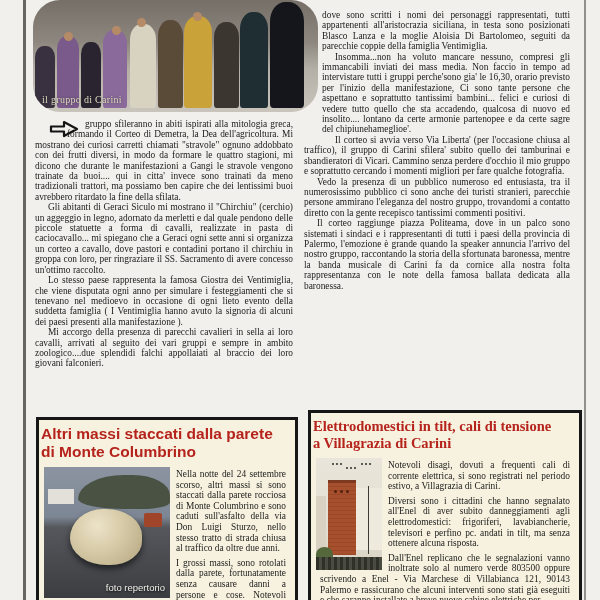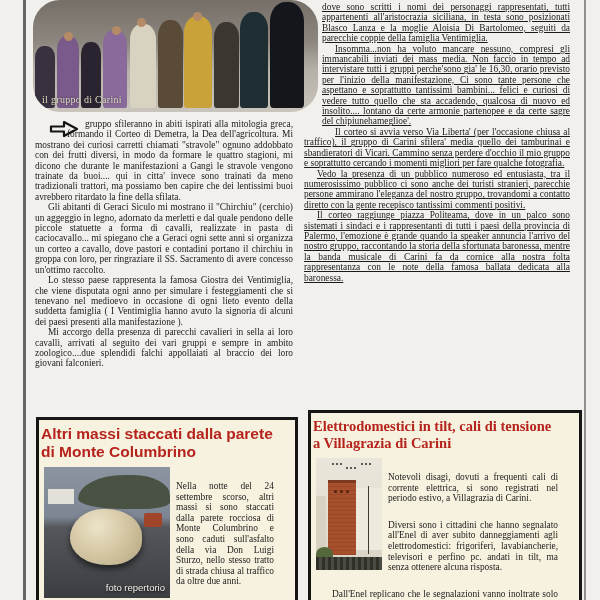--- a/index.html
+++ b/index.html
@@ -21,41 +21,41 @@
   .fig{position:absolute;bottom:4px;border-radius:45% 45% 10% 10%/18% 18% 4% 4%;}
   .head{position:absolute;border-radius:50%;background:#b58a66;width:9px;height:9px;}
   #top-caption{
     position:absolute;left:9px;bottom:7px;font-size:10px;color:#dcd8c0;
     text-shadow:0 0 2px rgba(40,40,40,.7);letter-spacing:.3px;
   }
 
   
   .col{position:absolute;font-size:9.4px;line-height:10.4px;text-align:justify;}
   #left-col{left:35px;top:119px;width:258px;}
-  #right-col{left:304px;top:2px;width:266px;text-decoration:underline;}
+  #right-col{left:304px;top:10px;width:266px;}
   .col p{margin:0;text-indent:13px;}
   .col p.flush{text-indent:0;}
   #left-col p.lead{text-indent:18px;}
   #arrow-wrap{float:left;width:30px;height:18px;margin:1px 6px 0 -4px;}
   #photo-intrusion{float:left;width:18px;height:132px;}
 
   
   .newsbox{
     position:absolute;box-sizing:border-box;border:3px solid #161616;
     background:#f7f2df;
   }
   #box-rocks{left:36px;top:417px;width:262px;height:200px;}
   #box-power{left:308px;top:410px;width:274px;height:207px;}
   .box-title{
     font-weight:bold;color:#b5231c;margin:5px 2px 3px 2px;
   }
   #box-rocks .box-title{font-family:"Liberation Sans",sans-serif;font-size:15.5px;line-height:17.5px;}
   #box-power .box-title{font-family:"Liberation Serif",serif;font-size:14.5px;line-height:16.5px;}
   .box-content{padding:2px 5px 0 5px;font-size:9.4px;line-height:10.6px;text-align:justify;}
-  .box-content p{margin:16px;}
+  .box-content p{margin:4px;}
 
   
   #rock-photo{
     position:relative;float:left;width:126px;height:131px;margin:2px 6px 0 0;overflow:hidden;
     background:linear-gradient(180deg,#8b94a0 0%,#7d8694 38%,#55575c 46%,#3b3d41 100%);
   }
   #rock-trees{position:absolute;left:34px;top:8px;width:92px;height:34px;background:#4a5244;border-radius:50% 40% 30% 50%/70% 60% 20% 30%;}
   #rock-house{position:absolute;left:4px;top:22px;width:26px;height:15px;background:#e2e0d8;}
   #rock-main{
     position:absolute;left:26px;top:42px;width:72px;height:56px;
@@ -121,21 +121,21 @@
           </svg></span><span>gruppo sfileranno in abiti ispirati alla mitologia greca, formando il Corteo di Demetra, la Dea dell'agricoltura.  Mi mostrano dei curiosi carretti chiamati "stravole" ognuno addobbato con dei frutti diversi, in modo da formare le quattro stagioni, mi dicono che durante le manifestazioni a Gangi le stravole vengono trainate da buoi.... qui in citta' invece sono trainati da meno tradizionali trattori, ma possiamo ben capire che dei lentissimi buoi avrebbero ritardato la fine della sfilata.</span></p>
     <p>Gli abitanti di Geraci Siculo mi mostrano il "Chirchiu" (cerchio) un aggeggio in legno, adornato da merletti e dal quale pendono delle piccole statuette a forma di cavalli, realizzate in pasta di caciocavallo... mi spiegano che a Geraci ogni sette anni si organizza un corteo a cavallo, dove pastori e contadini portano il chirchiu in groppa con loro, per ringraziare il SS. Sacramento di avere concesso un'ottimo raccolto.</p>
     <p>Lo stesso paese rappresenta la famosa Giostra dei Ventimiglia, che viene disputata ogni anno per simulare i festeggiamenti che si tenevano nel medioevo in occasione di ogni lieto evento della suddetta famiglia ( I Ventimiglia hanno avuto la signoria di alcuni dei paesi  presenti alla manifestazione ).</p>
     <p>Mi accorgo della presenza di parecchi  cavalieri in sella ai loro cavalli, arrivati al seguito dei vari gruppi e sempre in ambito zoologico....due splendidi falchi appollaiati al braccio dei loro giovani falconieri.</p>
   </div>
 
   <div id="right-col" class="col">
     <div id="photo-intrusion"></div>
     <p class="flush">dove sono scritti i nomi dei personaggi rappresentati, tutti appartenenti all'aristocrazia siciliana, in testa sono posizionati Blasco Lanza e la moglie Aloisia Di Bartolomeo, seguiti da parecchie coppie della famiglia Ventimiglia.</p>
     <p>Insomma...non ha voluto mancare nessuno, compresi gli immancabili inviati dei mass media. Non faccio in tempo ad intervistare tutti i gruppi perche'sono gia' le 16,30, orario previsto per l'inizio della manifestazione, Ci sono tante persone che aspettano e soprattutto tantissimi bambini... felici e curiosi di vedere tutto quello che sta accadendo, qualcosa di nuovo ed insolito.... lontano da certe armonie partenopee e da certe sagre del chipiunehameglioe'.</p>
-    <p>Il corteo si avvia verso Via Liberta' (per l'occasione chiusa al traffico), il gruppo di Carini sfilera' media quello dei tamburinai e sbandieratori di Vicari. Cammino senza perdere d'occhio il mio gruppo e soprattutto cercando i momenti migliori per fare qualche fotografia.</p>
+    <p>Il corteo si avvia verso Via Liberta' (per l'occasione chiusa al traffico), il gruppo di Carini sfilera' subito quello dei tamburinai e sbandieratori di Vicari. Cammino senza perdere d'occhio il mio gruppo e soprattutto cercando i momenti migliori per fare qualche fotografia.</p>
     <p>Vedo la presenza di un pubblico numeroso ed entusiasta, tra il numerosissimo pubblico ci sono anche dei turisti stranieri, parecchie persone ammirano l'eleganza del nostro gruppo, trovandomi a contatto diretto con la gente recepisco tantissimi commenti positivi.</p>
     <p>Il corteo raggiunge piazza Politeama, dove in un palco sono sistemati i sindaci e i rappresentanti di tutti i paesi della provincia di Palermo, l'emozione è grande quando la speaker annuncia l'arrivo del nostro gruppo, raccontando la storia della sfortunata baronessa, mentre  la banda musicale di Carini fa da cornice alla nostra folta rappresentanza con le note della famosa ballata dedicata alla baronessa.</p>
   </div>
 
   <div id="box-rocks" class="newsbox">
     <div class="box-title">
       <div>Altri massi staccati dalla parete</div>
       <div>di Monte Columbrino</div>
     </div>
     <div class="box-content">

